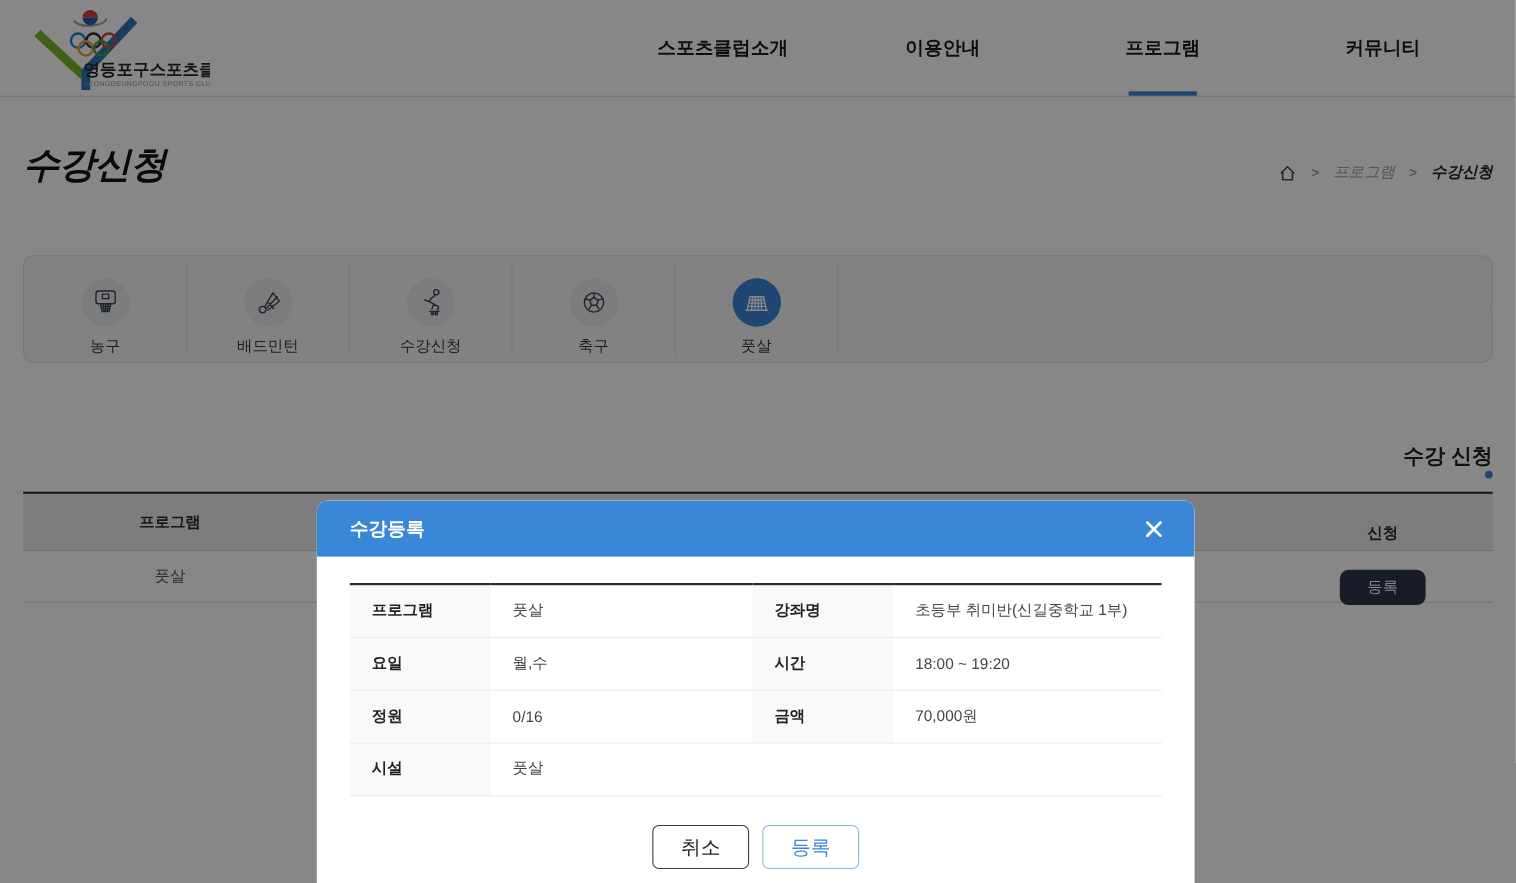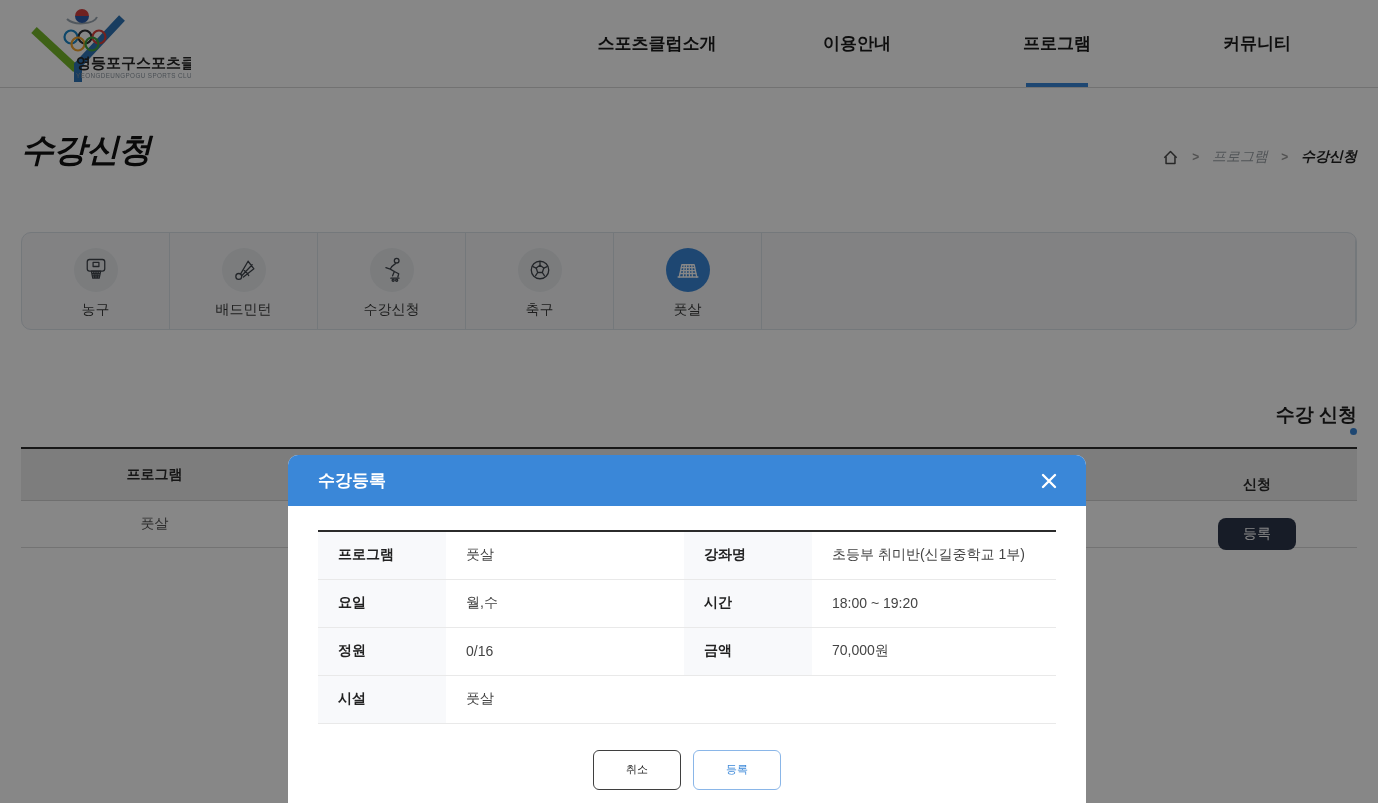--- a/index.html
+++ b/index.html
@@ -44,21 +44,21 @@
   .crumb-muted { color:#9aa0a6; }
   .crumb-current { color:#222; font-weight:700; }
   .home-ic { display:flex; align-items:center; cursor:pointer; }
 
   
   .tabs {
     margin-top:46px; height:98px;
     background:#f5f6f8;
     border:1px solid #dce2e9;
     border-radius:10px;
-    display:flex; overflow:hidden;
+    display:flex; overflow:hidden;align-items:center;
   }
   .tab {
     width:148px; border-right:1px solid #dce2e9;
     display:flex; flex-direction:column; align-items:center;
     padding-top:15px; cursor:pointer;
   }
   .tab-filler { flex:1; }
   .tab-circle {
     width:44px; height:44px; border-radius:50%;
     background:#e8eaed;
@@ -113,21 +113,21 @@
   }
   .modal-table td { height:48px; border-bottom:1px solid #e9e9e9; padding-left:20px; }
   .modal-table td.lbl { width:128px; background:#f8f9fb; font-weight:700; color:#222; }
   .modal-table td.val { color:#444; }
   .modal-table td.val-a { width:238px; }
   .modal-table td.val-b { width:244px; }
 
   .modal-actions { display:flex; justify-content:center; gap:12px; margin-top:26px; }
   .btn-cancel, .btn-submit {
     width:88px; height:40px; background:#fff; border-radius:6px;
-    font-size:11px; cursor:pointer; font-family:inherit;
+    font-size:18px; cursor:pointer; font-family:inherit;
   }
   .btn-cancel { border:1px solid #3f3f3f; color:#1c1c1c; }
   .btn-submit { border:1px solid #8ab6e8; color:#3a87d8; }
 </style>
 </head>
 <body>
 
 <div class="header">
   <svg class="logo" viewBox="0 0 170 76">
     <g>

